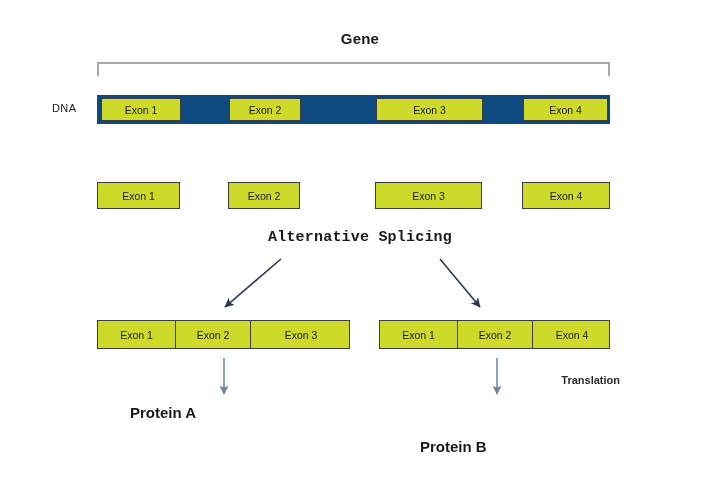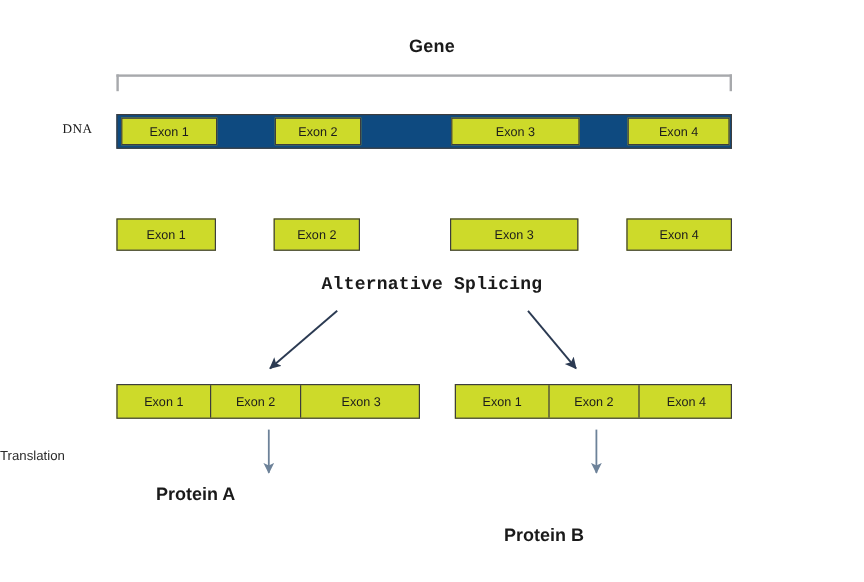--- a/index.html
+++ b/index.html
@@ -44,29 +44,29 @@
     color: #1a1a1a;
     letter-spacing: 0.2px;
     font-family: Liberation Mono, monospace;
   }
   .label-dna {
     left: 52px;
     top: 102px;
     font-size: 11px;
     color: #1a1a1a;
     letter-spacing: 0.4px;
-    font-family: Liberation Serif, serif;
   }
   .label-translation {
     left: 0px;
     top: 374px;
     width: 620px;
-    text-align: left;
+    text-align: right;
     font-size: 11px;
     color: #2b2b2b;
+    font-weight: bold;
   }
   .protein-label {
     top: 404px;
     font-size: 15px;
     font-weight: bold;
     color: #1a1a1a;
     text-align: left;
   }
   .protein-a { left: 130px; width: 160px; }
   .protein-b { left: 420px; width: 160px; margin-top: 34px; }

